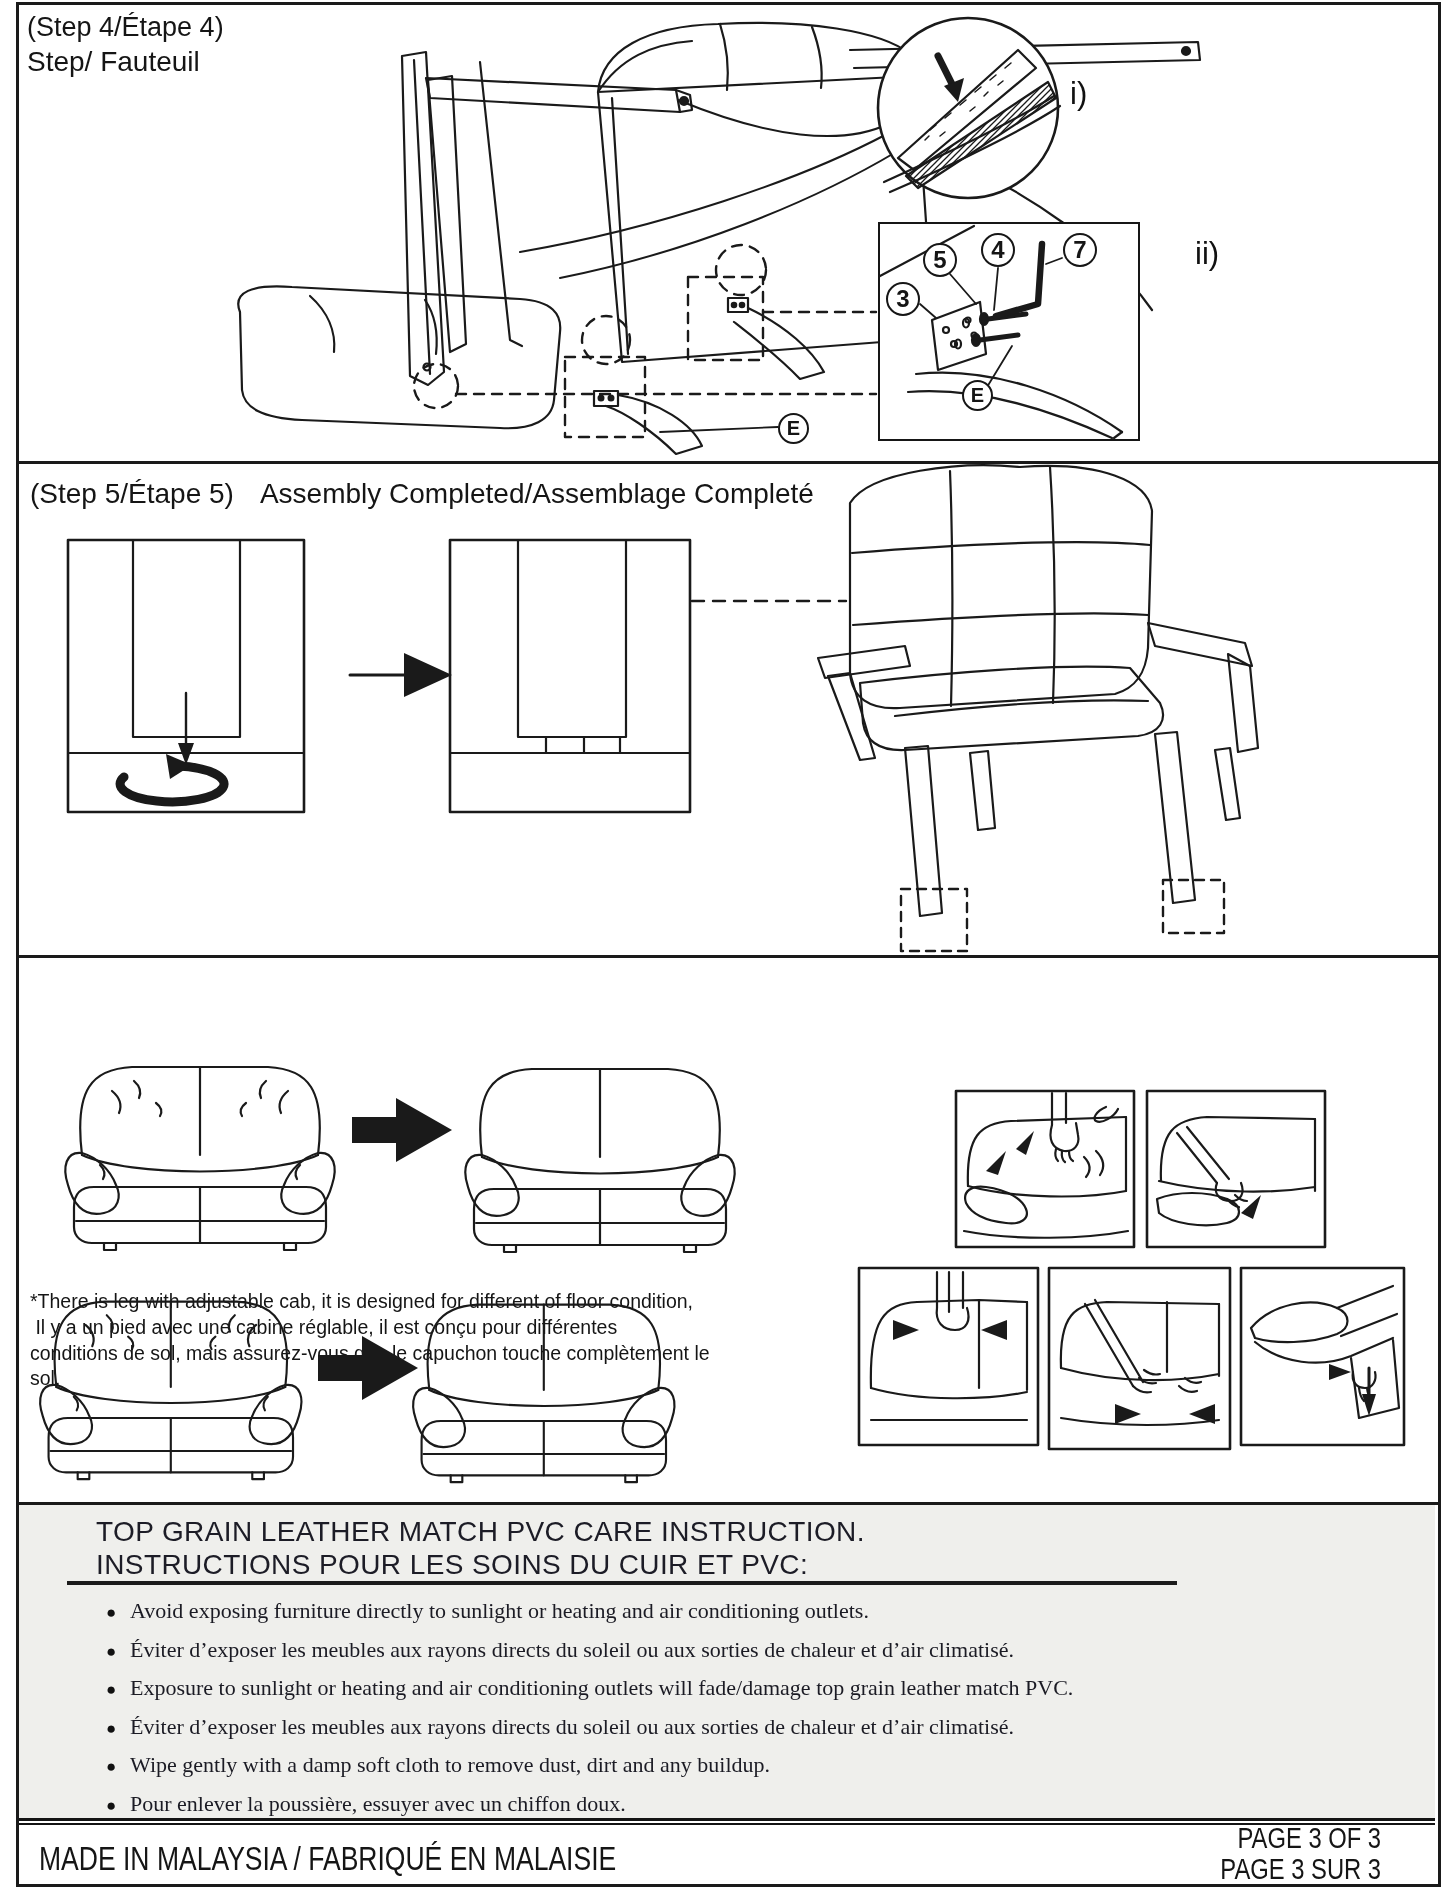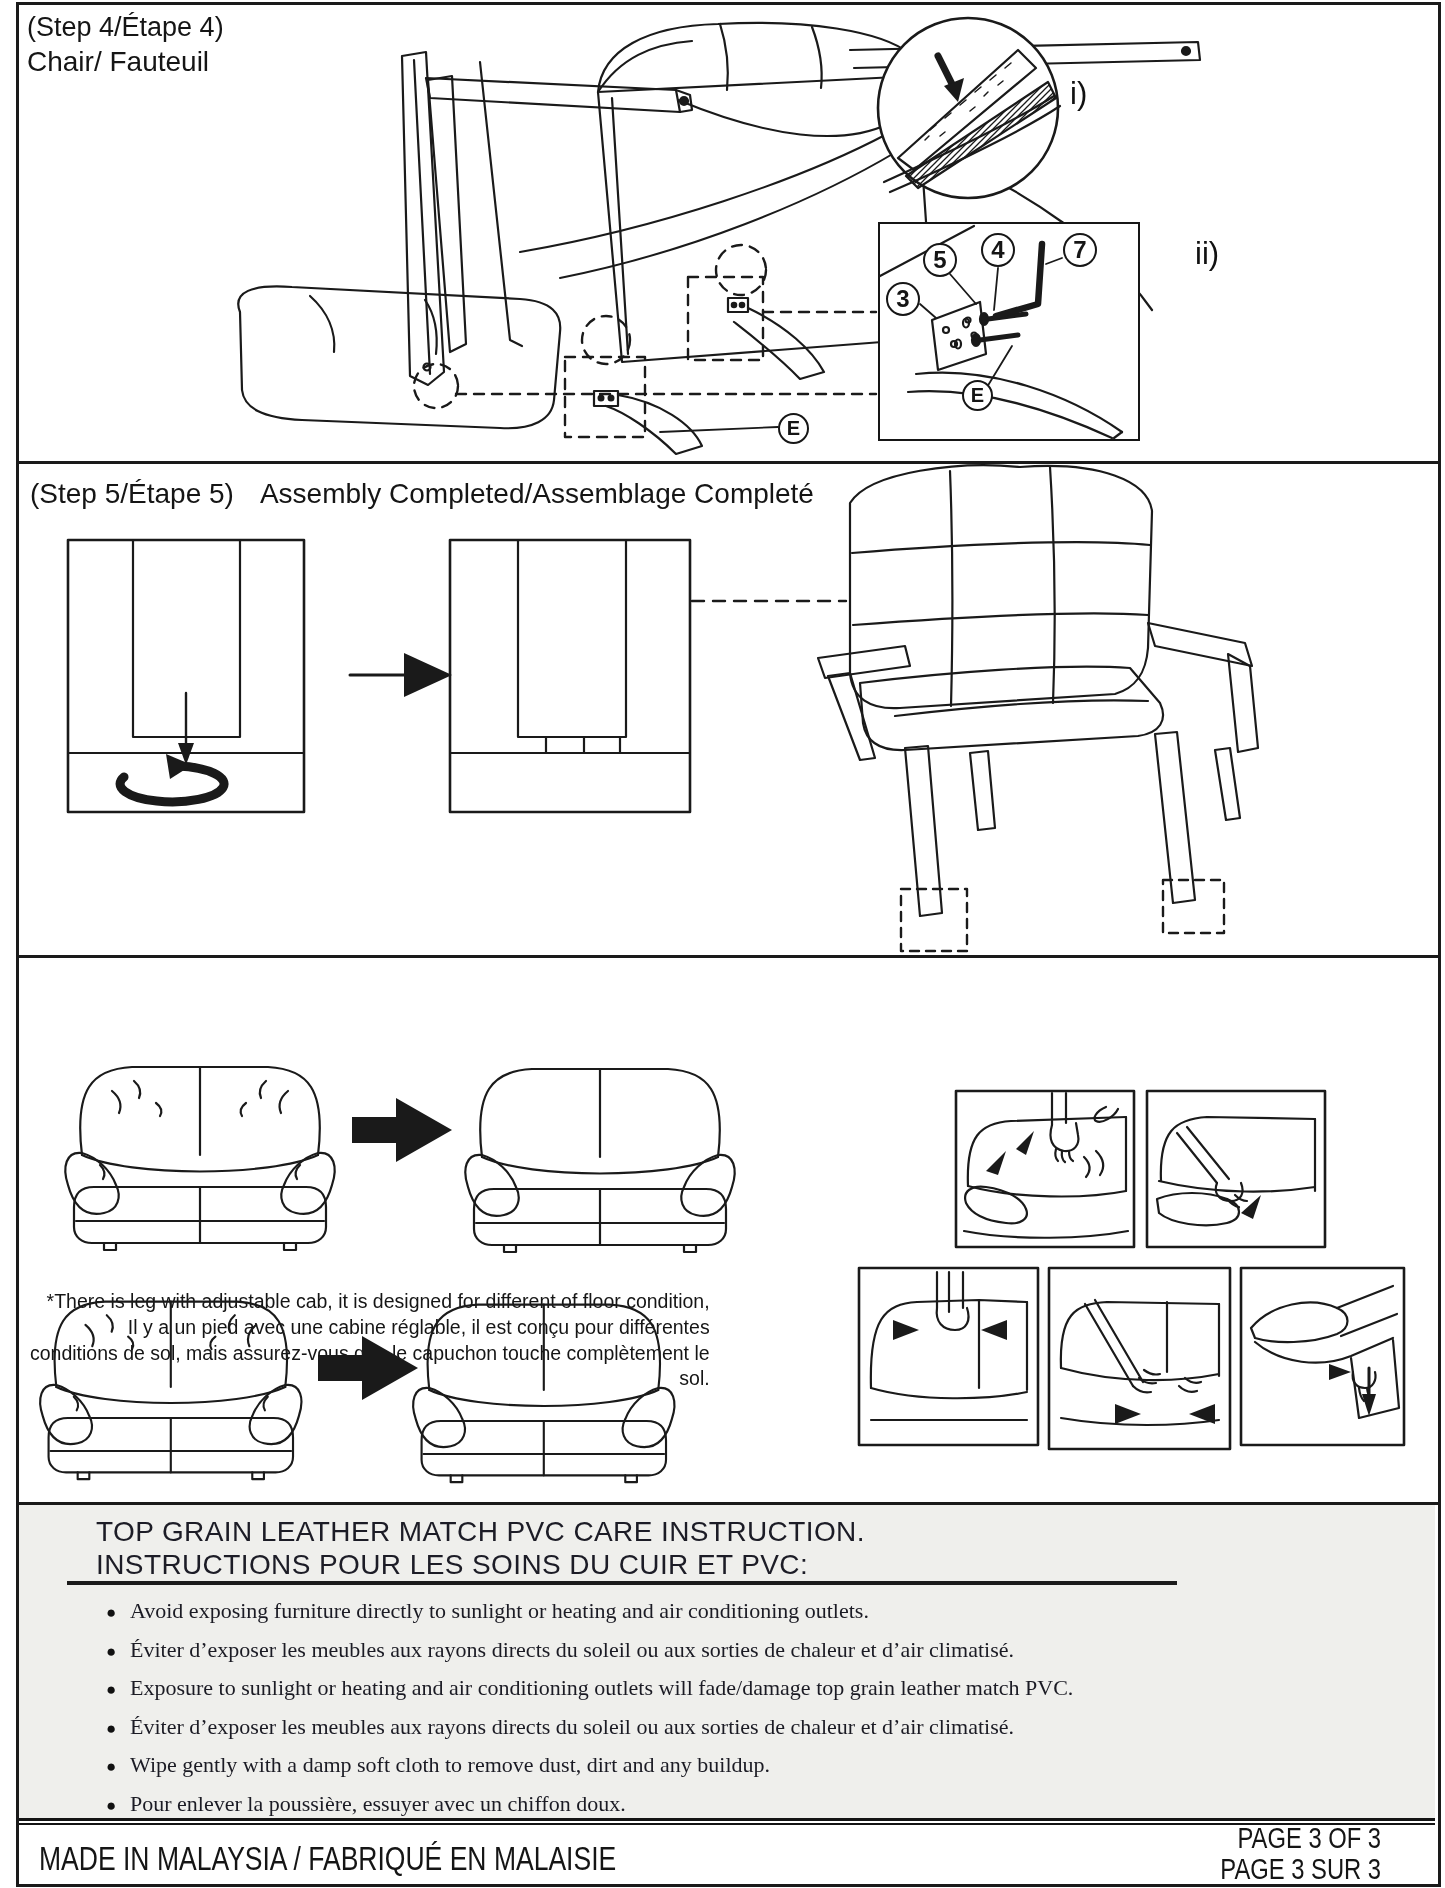--- a/index.html
+++ b/index.html
@@ -1,21 +1,21 @@
 <!DOCTYPE html>
 <html><head>
 <meta charset="utf-8">
 <style>
   html,body{margin:0;padding:0;}
   body{
     width:1445px;height:1888px;position:relative;background:#ffffff;
     font-family:"Liberation Sans",sans-serif;color:#151515;overflow:hidden;
     -webkit-font-smoothing:antialiased;
   }
-  .abs{position:absolute;text-align:right;}
+  .abs{position:absolute;}
   svg.draw{position:absolute;overflow:visible;}
   svg.draw *{vector-effect:none;}
   .page-border{
     position:absolute;left:16px;top:2px;width:1419px;height:1879px;
     border:3px solid #1a1a1a;pointer-events:none;z-index:50;
   }
   .divider{position:absolute;left:16px;width:1422px;height:3px;background:#1a1a1a;z-index:5;}
 
   
   .s1-line1{position:absolute;left:27px;top:12px;font-size:27px;}
@@ -70,21 +70,21 @@
   }
 </style>
 </head>
 <body>
 
 <div class="page-border"></div>
 
 <section class="abs" style="left:0;top:0;width:1445px;height:463px;">
 
   <div class="s1-line1">(Step 4/Étape 4)</div>
-  <div class="s1-line2">Chair/ Fauteuil</div>
+  <div class="s1-line2">Step/ Fauteuil</div>
 
   <svg class="draw" style="left:0;top:0;" width="1445" height="463" viewBox="0 0 1445 463" stroke="#1a1a1a" stroke-width="2.2" fill="none" stroke-linecap="round" stroke-linejoin="round">
     <defs>
       <pattern id="hatch" width="6" height="6" patternUnits="userSpaceOnUse">
         <path d="M0,6 L6,0 M-1,1 L1,-1 M5,7 L7,5" stroke="#1a1a1a" stroke-width="1.3"></path>
       </pattern>
     </defs>
 
     <g>
 

